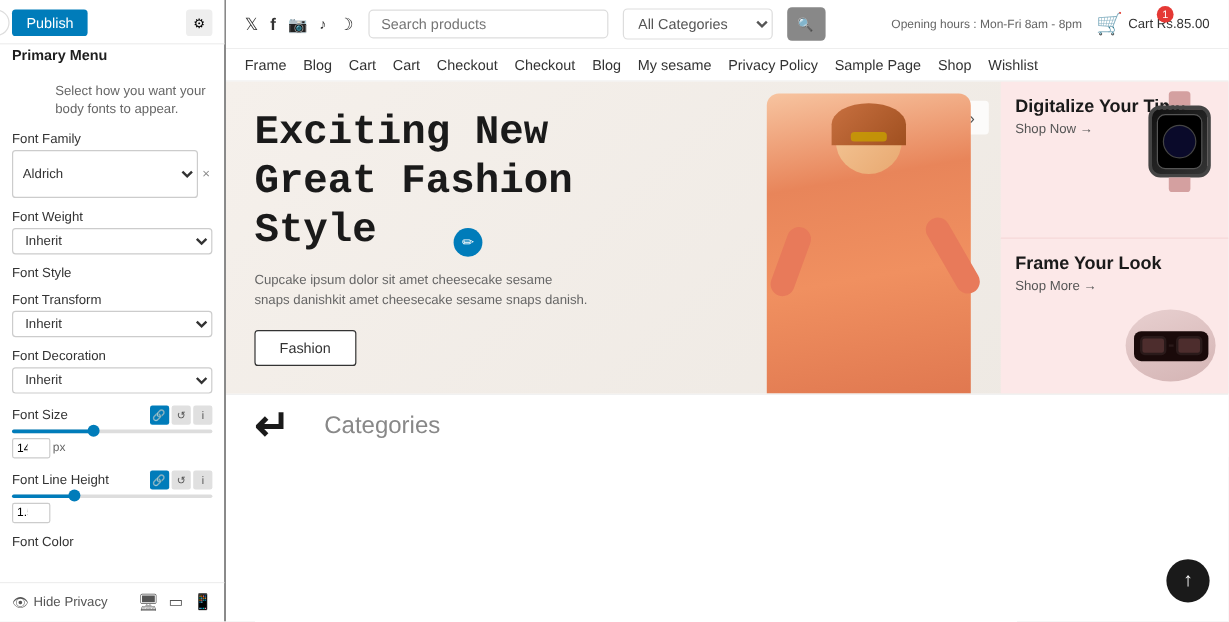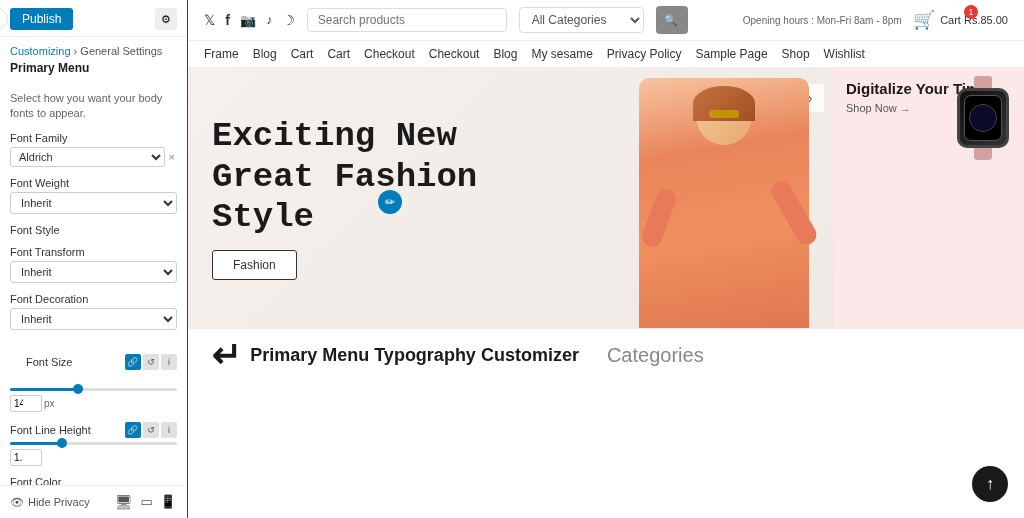--- a/index.html
+++ b/index.html
@@ -75,20 +75,21 @@
     .panel-scroll {
       flex: 1;
       overflow-y: auto;
       padding: 8px 10px;
     }
     .section-desc {
       font-size: 11px;
       color: #666;
       margin-bottom: 10px;
       line-height: 1.4;
+      margin-left: 36px;
     }
     .form-row {
       margin-bottom: 10px;
     }
     .form-label {
       font-size: 11px;
       color: #333;
       margin-bottom: 3px;
       display: block;
     }
@@ -103,21 +104,21 @@
     }
     .select-with-x {
       display: flex;
       align-items: center;
       gap: 2px;
     }
     .select-with-x select {
       flex: 1;
       border: 1px solid #ccc;
       border-radius: 3px;
-      padding: 2px 4px;
+      padding: 12px 4px;
       font-size: 11px;
     }
     .select-x-btn {
       background: none;
       border: none;
       color: #888;
       cursor: pointer;
       font-size: 11px;
       padding: 0 2px;
     }
@@ -468,25 +469,20 @@
 
 <div class="left-panel">
   <div class="panel-header">
     <button class="publish-btn">Publish</button>
     <button class="gear-icon-btn">⚙</button>
   </div>
 
   <div class="panel-close">‹</div>
 
   <div style="padding: 0;">
-    <div class="breadcrumb">
-      <span style="color:#007cba;cursor:pointer;">Customizing</span>
-      <span style="color:#555;">›</span>
-      <span style="color:#555;">General Settings</span>
-    </div>
     <div class="panel-title">Primary Menu</div>
   </div>
 
   <div class="panel-scroll">
     <p class="section-desc">Select how you want your body fonts to appear.</p>
 
     <div class="form-row">
       <label class="form-label">Font Family</label>
       <div class="select-with-x">
         <select class="form-select">
@@ -516,21 +512,21 @@
 
     <div class="form-row">
       <label class="form-label">Font Decoration</label>
       <select class="form-select">
         <option>Inherit</option>
       </select>
     </div>
 
     <div class="form-row">
       <div style="display:flex;align-items:center;justify-content:space-between;margin-bottom:3px;">
-        <label class="form-label" style="margin:16px;">Font Size</label>
+        <label class="form-label" style="margin:0;">Font Size</label>
         <div class="font-controls-icons">
           <div class="ctrl-icon blue">🔗</div>
           <div class="ctrl-icon">↺</div>
           <div class="ctrl-icon">ℹ</div>
         </div>
       </div>
       <div class="slider-container">
         <div class="slider-track">
           <div class="slider-fill" style="width:40%;"></div>
           <div class="slider-thumb" style="left:38%;"></div>
@@ -622,20 +618,21 @@
 
     <div class="hero-section">
 
       <div class="slider-arrows">
         <button class="arrow-btn">‹</button>
         <button class="arrow-btn">›</button>
       </div>
 
       <div class="hero-text">
         <h1 class="hero-title">Exciting New Great Fashion Style</h1>
+        <p class="hero-desc">Cupcake ipsum dolor sit amet cheesecake sesame snaps danishkit amet cheesecake sesame snaps danish.</p>
         <button class="hero-btn">Fashion</button>
       </div>
 
       <div class="hero-image">
         <div style="width:170px;height:250px;background:linear-gradient(170deg,#f7c4a0 0%,#e8855a 30%,#f09060 60%,#e07850 100%);border-radius:10px 10px 0 0;position:relative;">
 
           <div style="width:55px;height:55px;background:linear-gradient(135deg,#f5c99a,#e8a870);border-radius:50%;position:absolute;top:12px;left:50%;transform:translateX(-50%);"></div>
 
           <div style="width:62px;height:35px;background:linear-gradient(135deg,#c87040,#a05020);border-radius:50% 50% 0 0;position:absolute;top:8px;left:50%;transform:translateX(-50%);"></div>
 
@@ -657,26 +654,38 @@
               <div style="width:52px;height:60px;background:linear-gradient(135deg,#111,#333);border-radius:10px;border:3px solid #444;display:flex;align-items:center;justify-content:center;">
                 <div style="width:38px;height:46px;background:#000;border-radius:7px;border:1px solid #555;display:flex;align-items:center;justify-content:center;">
                   <div style="width:28px;height:28px;border:1px solid #444;border-radius:50%;background:#0a0a2a;"></div>
                 </div>
               </div>
               <div style="width:18px;height:12px;background:#d4a0a0;border-radius:0 0 3px 3px;"></div>
             </div>
           </div>
         </div>
 
+        <div class="product-card">
+          <div class="product-card-title">Frame Your Look</div>
+          <a class="product-card-link">Shop More →</a>
+          <div class="product-img-glasses">
+            <div style="width:75px;height:60px;background:linear-gradient(160deg,#e8d0d0,#d4b4b4);border-radius:50%;display:flex;align-items:center;justify-content:center;position:relative;top:8px;">
+              <div style="width:62px;height:25px;background:#1a0a0a;border-radius:6px;position:relative;display:flex;align-items:center;justify-content:center;gap:2px;">
+                <div style="width:22px;height:16px;background:rgba(100,60,60,0.7);border-radius:4px;border:2px solid #2a1a1a;"></div>
+                <div style="width:4px;height:2px;background:#2a1a1a;"></div>
+                <div style="width:22px;height:16px;background:rgba(100,60,60,0.7);border-radius:4px;border:2px solid #2a1a1a;"></div>
+              </div>
+            </div>
+          </div>
+        </div>
       </div>
     </div>
 
     <div class="bottom-overlay">
       <span style="font-size:36px;font-weight:900;line-height:0.9;color:#1a1a1a;">↵</span>
-      <span class="overlay-text">Primary Menu Typography Customizer</span>
       <span class="categories-text">Categories</span>
     </div>
 
     <div class="customizer-badge">✏</div>
 
     <button class="back-to-top">↑</button>
 
   </div>
 </div>
 

